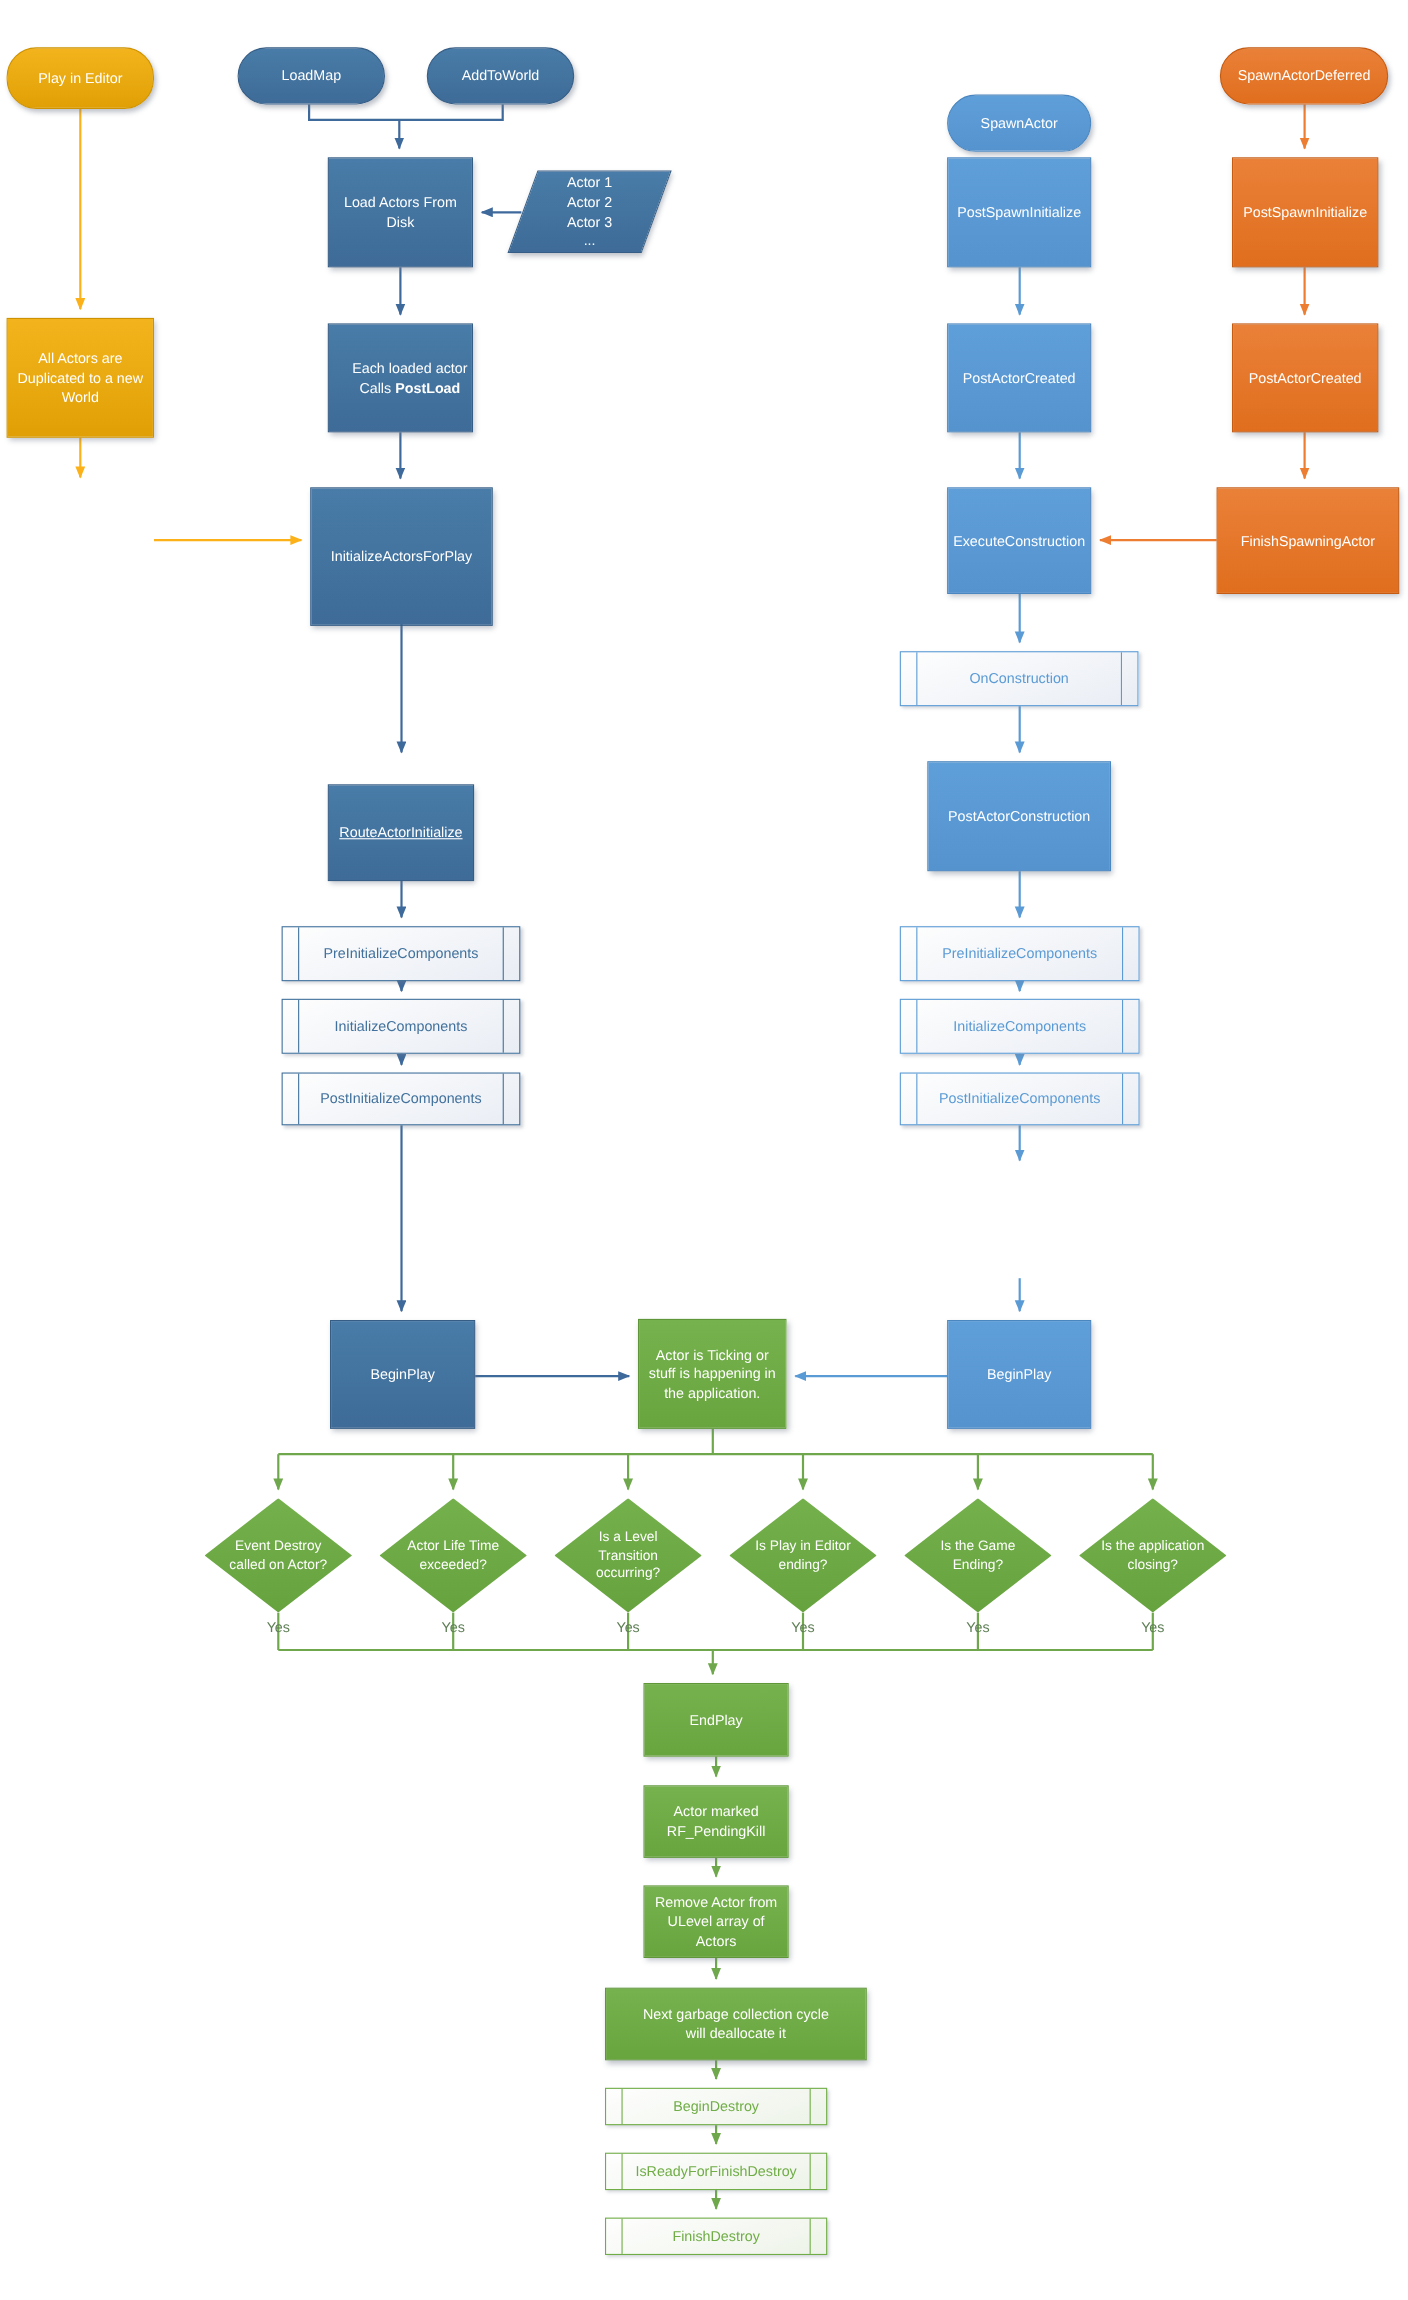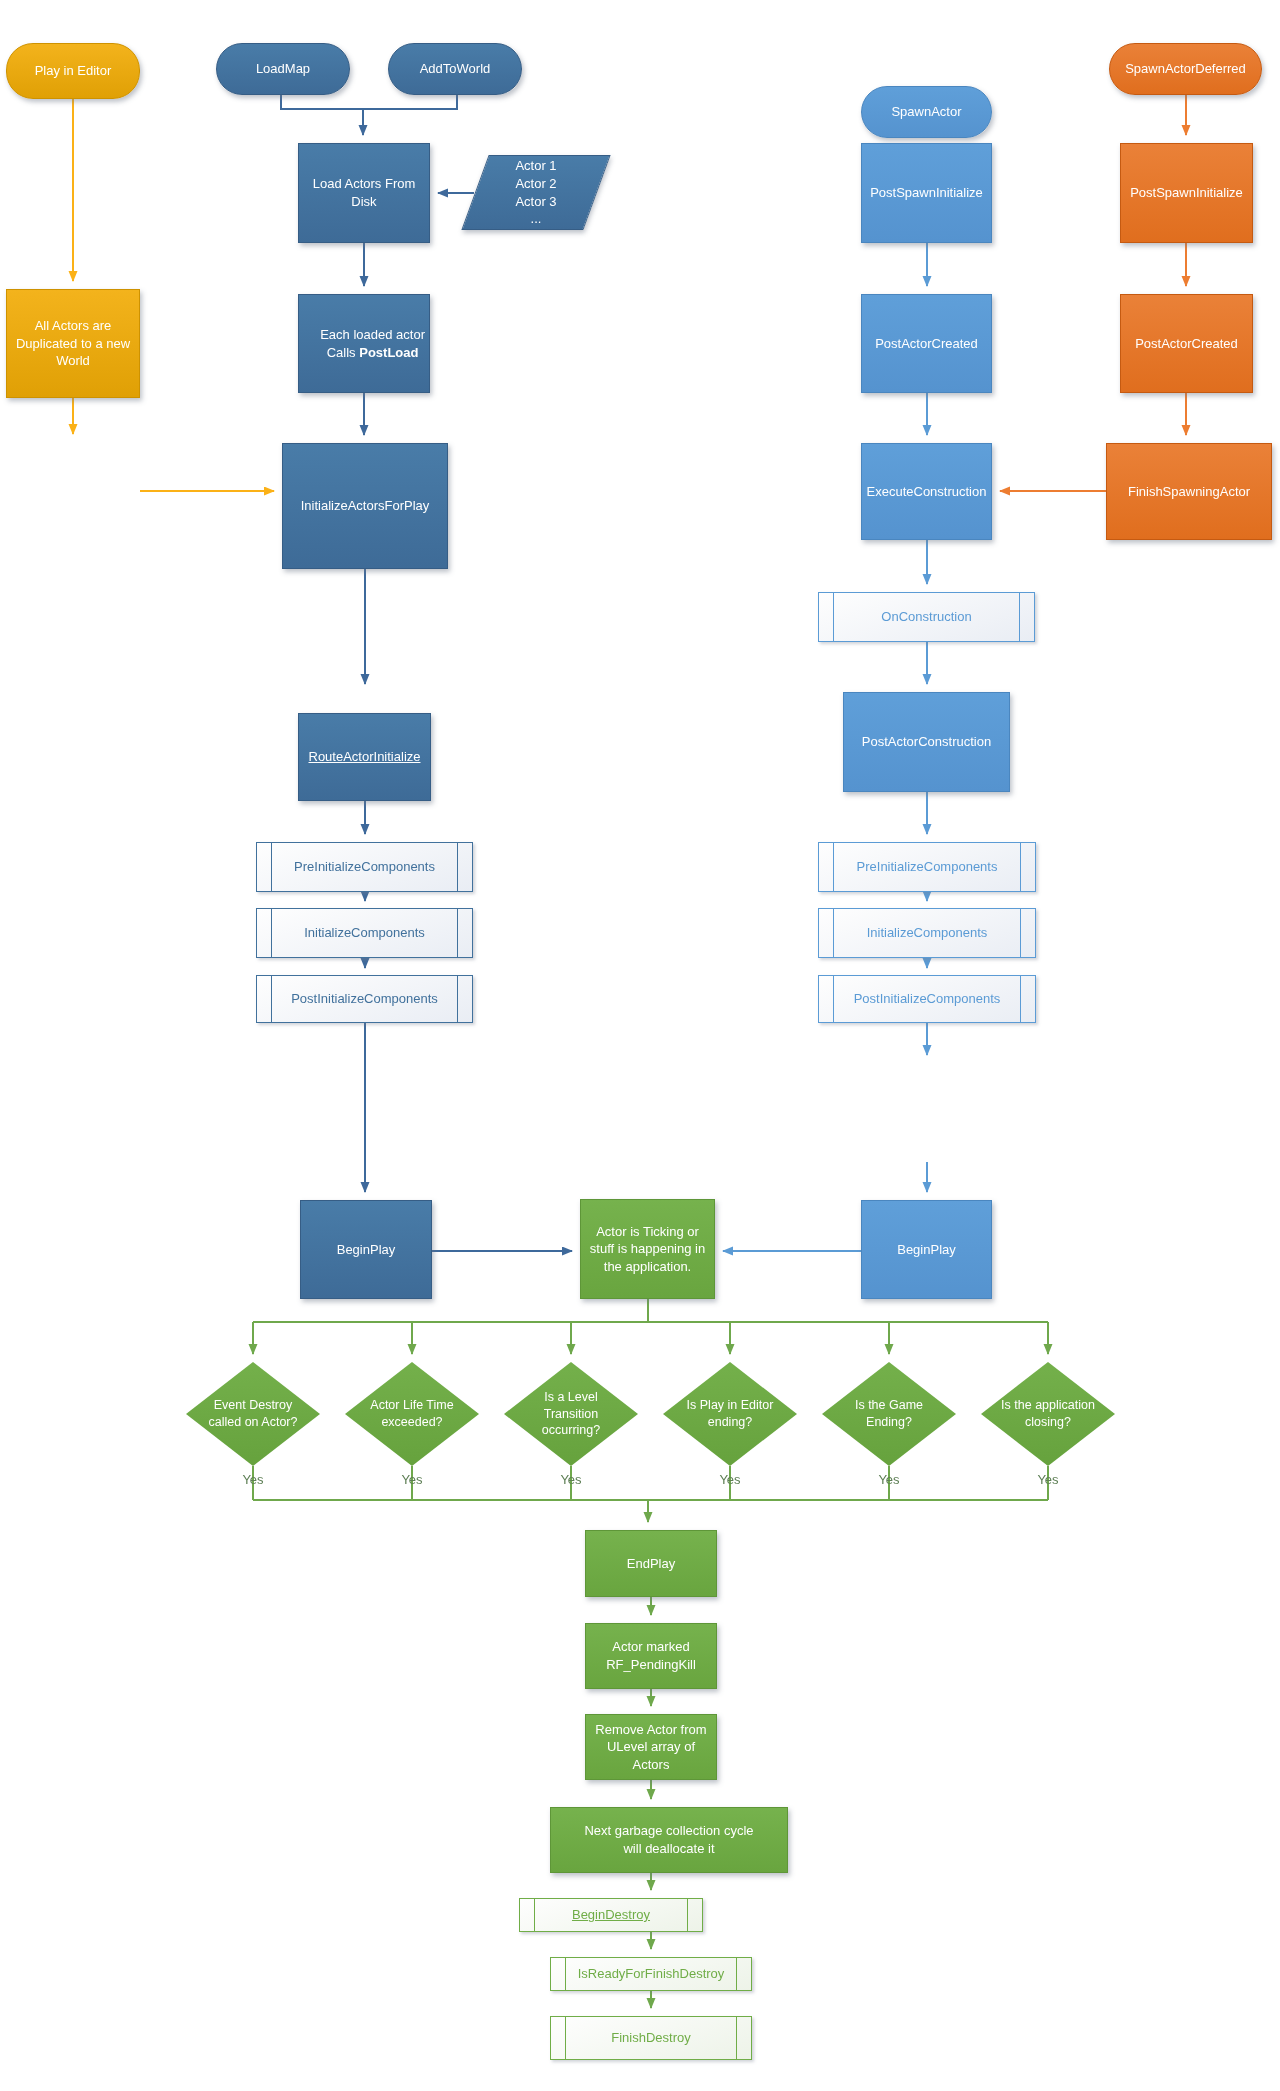--- a/index.html
+++ b/index.html
@@ -205,17 +205,17 @@
   <div class="yes-label" style="left:1026px;top:1472px;">Yes</div>
 
   <div class="node fill-green shadow" style="left:585px;top:1530px;width:132px;height:67px;">EndPlay</div>
   <div class="node fill-green shadow" style="left:585px;top:1623px;width:132px;height:66px;">Actor marked
 RF_PendingKill</div>
   <div class="node fill-green shadow" style="left:585px;top:1714px;width:132px;height:66px;">Remove Actor from
 ULevel array of
 Actors</div>
   <div class="node fill-green shadow" style="left:550px;top:1807px;width:238px;height:66px;">Next garbage collection cycle
 will deallocate it</div>
-  <div class="node predef greenline" style="left:519px;top:1898px;width:184px;height:34px;text-decoration:underline;">BeginDestroy</div>
+  <div class="node predef greenline" style="left:550px;top:1898px;width:202px;height:34px;">BeginDestroy</div>
   <div class="node predef greenline" style="left:550px;top:1957px;width:202px;height:34px;">IsReadyForFinishDestroy</div>
-  <div class="node predef greenline" style="left:550px;top:2016px;width:202px;height:44px;">FinishDestroy</div>
+  <div class="node predef greenline" style="left:550px;top:2016px;width:202px;height:34px;">FinishDestroy</div>
 
 </div>
 
 </body></html>

